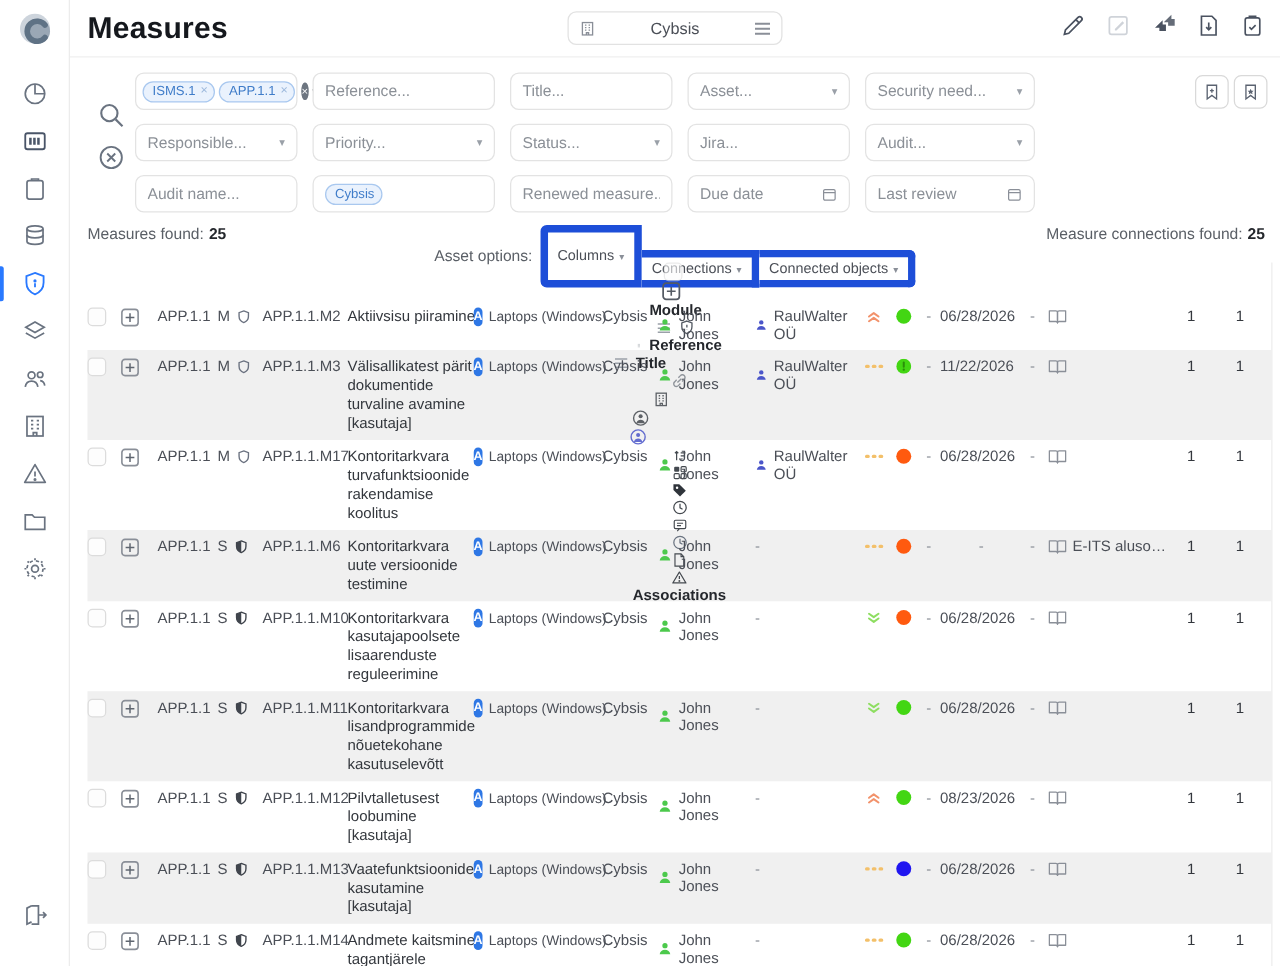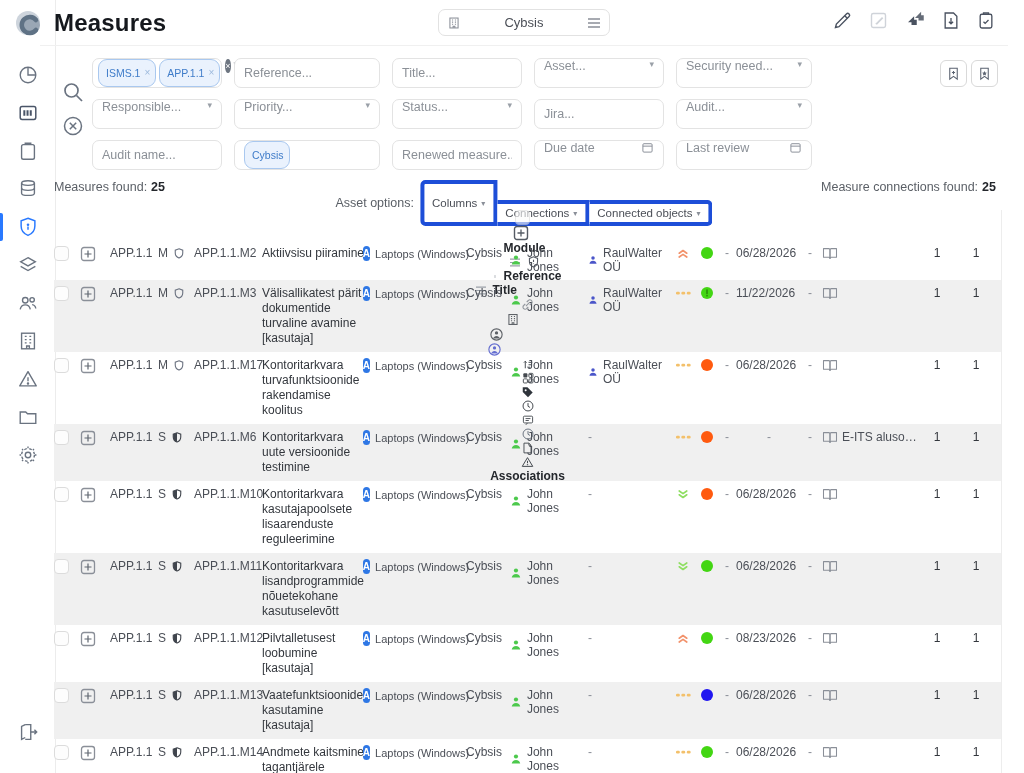--- a/index.html
+++ b/index.html
@@ -10,53 +10,53 @@
   
   .sidebar { position:absolute; left:0; top:0; width:56px; height:773px;
     border-right:1px solid #ececec; background:#fff; display:flex; flex-direction:column; align-items:center; }
   .logo { width:34px; height:34px; margin:8px 0 14px 0; }
   .side-item { position:relative; width:56px; height:38px; display:flex; align-items:center; justify-content:center; cursor:pointer; }
   .side-item.active::before { content:""; position:absolute; left:0; top:5px; bottom:5px; width:3px; background:#2979ff; border-radius:0 2px 2px 0; }
   .side-spacer { flex:1; }
   .side-logout { margin-bottom:22px; }
 
   
-  .main { position:absolute; left:40px; top:0; width:968px; height:627px; }
+  .main { position:absolute; left:56px; top:0; width:968px; height:627px; }
   .topbar { position:relative; height:46px; display:flex; align-items:center; border-bottom:1px solid #f0f0f0; padding:0 14px; }
   .page-title { font-size:24px; font-weight:700; color:#15181d; letter-spacing:.2px; }
   .org-select { position:absolute; left:50%; transform:translateX(-50%); top:9px; width:172px; height:27px;
     border:1px solid #e2e2e2; border-radius:7px; display:flex; align-items:center; padding:0 8px; gap:8px; background:#fff; cursor:pointer; }
   .org-select .txt { flex:1; font-size:13px; color:#4b4f57; text-align:center; }
   .topbar-actions { position:absolute; right:12px; top:10px; display:flex; gap:15px; align-items:center; }
   .tb-btn { cursor:pointer; }
 
   
   .filters { position:relative; padding:12px 12px 10px 14px; display:flex; }
   .filter-icons { width:38px; display:flex; flex-direction:column; align-items:center; gap:10px; padding-top:22px; }
   .fgrid { display:grid; grid-template-columns:130px 146px 130px 130px 136px; gap:11px 12px; }
-  .fbox { height:30px; border:1px solid #e3e3e3; border-radius:7px; background:#fff; display:flex; 
+  .fbox { height:30px; border:1px solid #e3e3e3; border-radius:7px; background:#fff; display:flex; align-items:center;
     padding:0 9px; font-size:12.5px; color:#8b9097; gap:4px; }
   .fbox input { border:none; outline:none; width:100%; font-size:12.5px; color:#8b5cf6; background:transparent;
     font-family:"Liberation Sans","DejaVu Sans",sans-serif; }
   .fbox input::placeholder { color:#8b9097; }
   .fbox .caret { margin-left:auto; color:#9aa0a8; font-size:9px; }
   .chip { background:#eaf2fd; border:1px solid #a9c8ef; color:#3f7cc9; font-size:10.5px; border-radius:9px;
     padding:1px 5px 2px 7px; display:inline-flex; align-items:center; gap:4px; white-space:nowrap; }
   .chip .x { color:#9db9dc; font-size:10px; cursor:pointer; }
   .clear-circle { width:14px; height:14px; border-radius:50%; background:#6d7580; color:#fff; font-size:9px;
     display:flex; align-items:center; justify-content:center; margin-left:2px; cursor:pointer; }
   .bookmarks { position:absolute; right:10px; top:14px; display:flex; gap:4px; }
   .bm-btn { width:27px; height:27px; border:1px solid #d9d9d9; border-radius:6px; display:flex; align-items:center; justify-content:center; background:#fff; cursor:pointer; }
 
   
   .results { height:28px; display:flex; padding:0 12px 0 14px; font-size:12.5px; color:#5a5f66; }
   .results b { color:#24272c; font-weight:700; margin-left:4px; }
   .col-options { position:absolute; left:50%; transform:translateX(-50%); display:flex; align-items:center; gap:6px; }
   .btn-group { display:flex; }
-  .gbtn { border:4px solid #1d4ed8; background:#fff; font-size:11.5px; color:#4b4f57; padding:3px 8px; cursor:pointer;
+  .gbtn { border:6px solid #1d4ed8; background:#fff; font-size:11.5px; color:#4b4f57; padding:3px 8px; cursor:pointer;
     display:flex; align-items:center; gap:4px; }
   .gbtn:first-child { border-radius:5px 0 0 5px; }
   .gbtn:last-child { border-radius:0 5px 5px 0; }
   .gbtn + .gbtn { border-left:none;margin-top:20px; }
   .gbtn .caret { font-size:8px; color:#8a8f98; }
   .res-right { margin-left:auto; }
 
   
   .table-wrap { position:relative; margin:2px 6px 0 14px; border-right:1px solid #ededed; }
   .thead { display:flex; align-items:center; height:30px; font-size:12px; font-weight:700; color:#24272c;flex-direction:column; }

